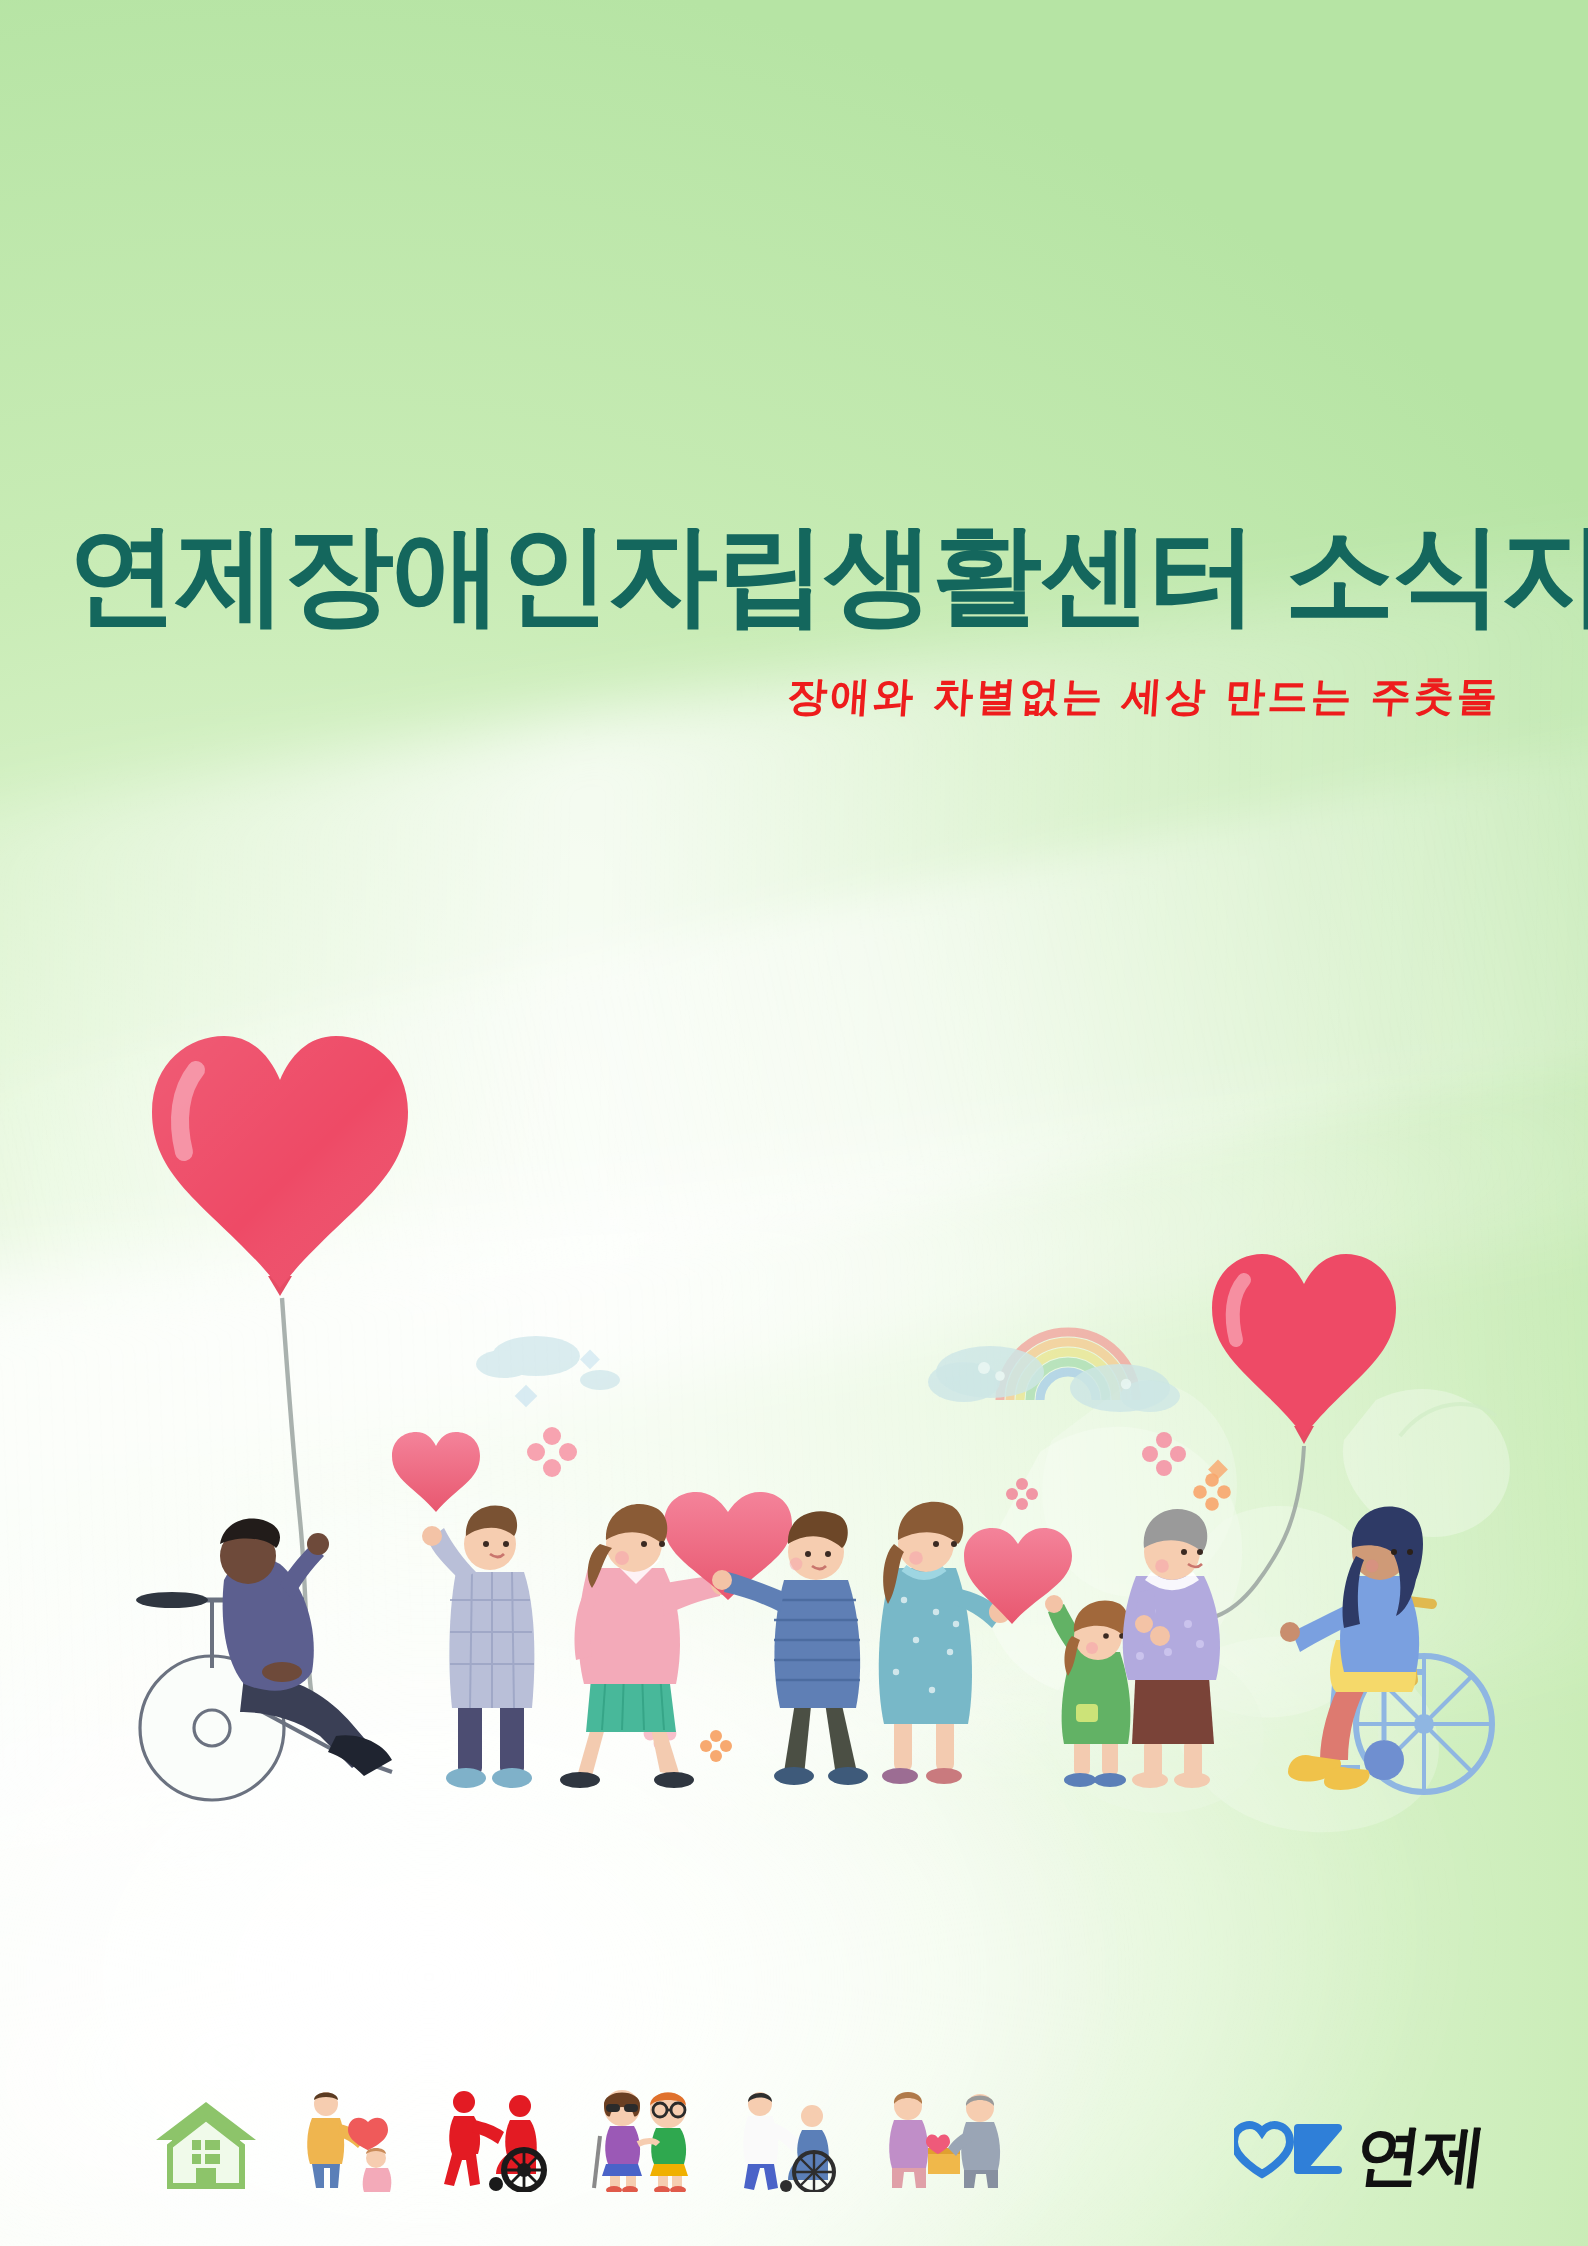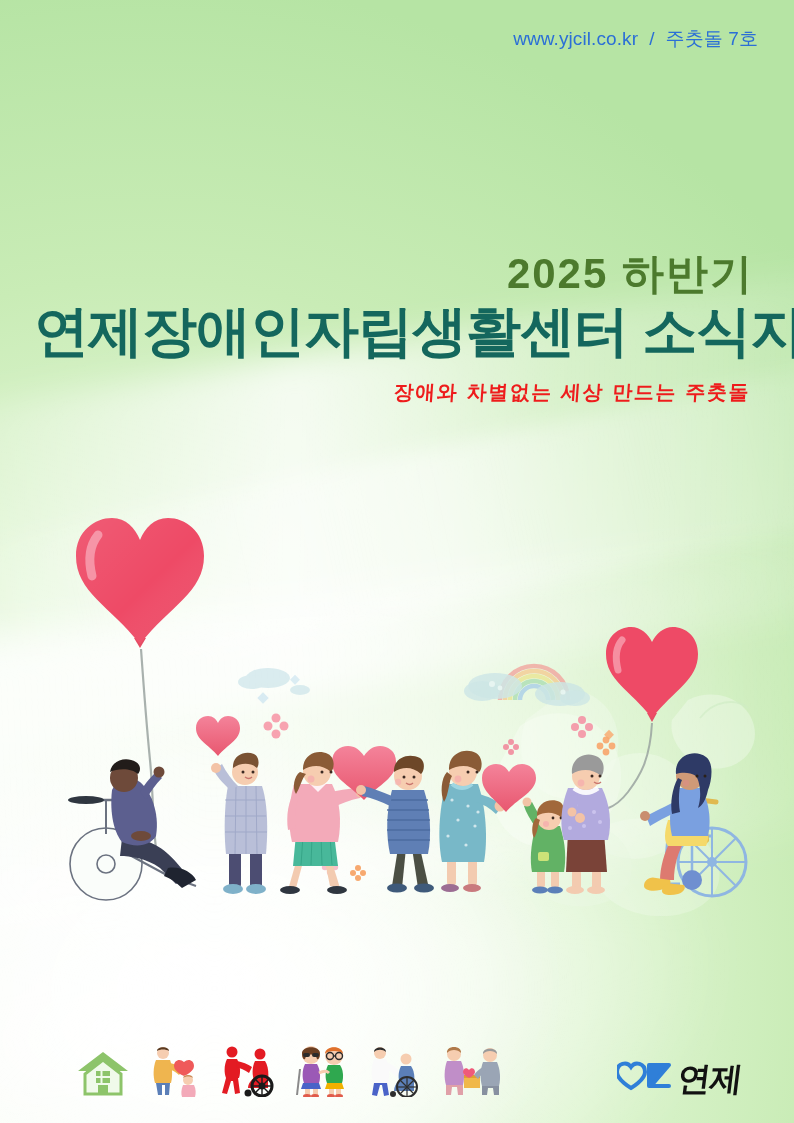--- a/index.html
+++ b/index.html
@@ -120,28 +120,22 @@
       <path d="M700 718 C714 700 736 698 748 708" stroke="#cfe9c8" stroke-width="2" fill="none" opacity=".7"></path>
       <path d="M688 764 C690 800 692 840 690 884" stroke="#d9efd2" stroke-width="3" fill="none"></path>
       <path d="M612 760 C646 742 686 760 692 796 C698 834 664 864 624 858 C586 852 570 816 580 790 Z" fill="#ffffff" opacity=".45"></path>
       <path d="M520 726 C556 700 606 716 618 756 C632 800 596 848 548 848 C508 848 486 812 492 778 Z" fill="#ffffff" opacity=".5"></path>
       <path d="M566 690 C598 688 622 716 618 750 C614 784 582 806 552 796 C524 786 514 750 526 720 Z" fill="#ffffff" opacity=".4"></path>
       <path d="M596 830 C640 806 700 820 716 858 C730 892 700 918 656 916 C612 914 584 880 588 856 Z" fill="#ffffff" opacity=".4"></path>
       <path d="M540 830 C576 812 620 826 630 856 C640 888 610 910 572 906 C536 902 518 874 524 852 Z" fill="#eef8e9" opacity=".5"></path>
     </g>
   </svg>
 
-  <div class="site-header">
-    <span>www.yjcil.co.kr</span>
-    <span class="sep">/</span>
-    <span>주춧돌 7호</span>
-  </div>
 
   <div class="title-block">
-    <div class="year-line">2025  하반기</div>
     <div class="main-title">연제장애인자립생활센터 소식지</div>
     <div class="tagline">장애와 차별없는 세상 만드는 주춧돌</div>
   </div>
 
   <svg class="illus" width="794" height="1123" viewBox="0 0 794 1123">
 
     <g opacity=".75">
       <path d="M500 700 A34 34 0 0 1 568 700" stroke="#f2a09a" stroke-width="4.5" fill="none"></path>
       <path d="M505 700 A29 29 0 0 1 563 700" stroke="#f5c98d" stroke-width="4.5" fill="none"></path>
       <path d="M510 700 A24 24 0 0 1 558 700" stroke="#eae58e" stroke-width="4.5" fill="none"></path>

